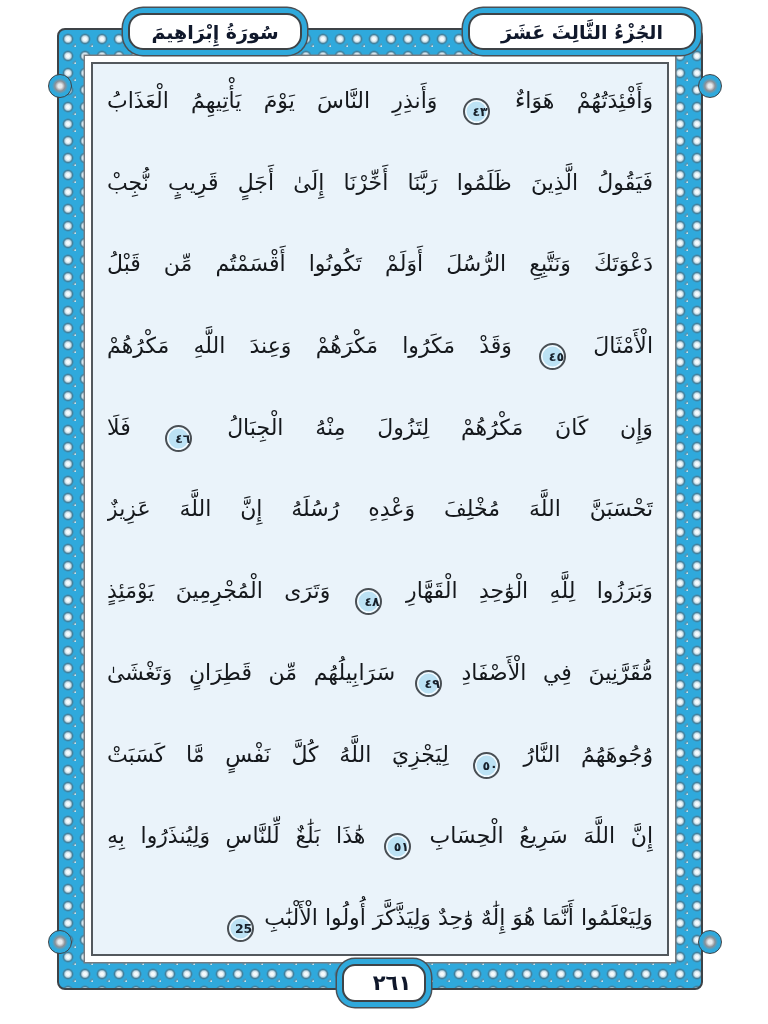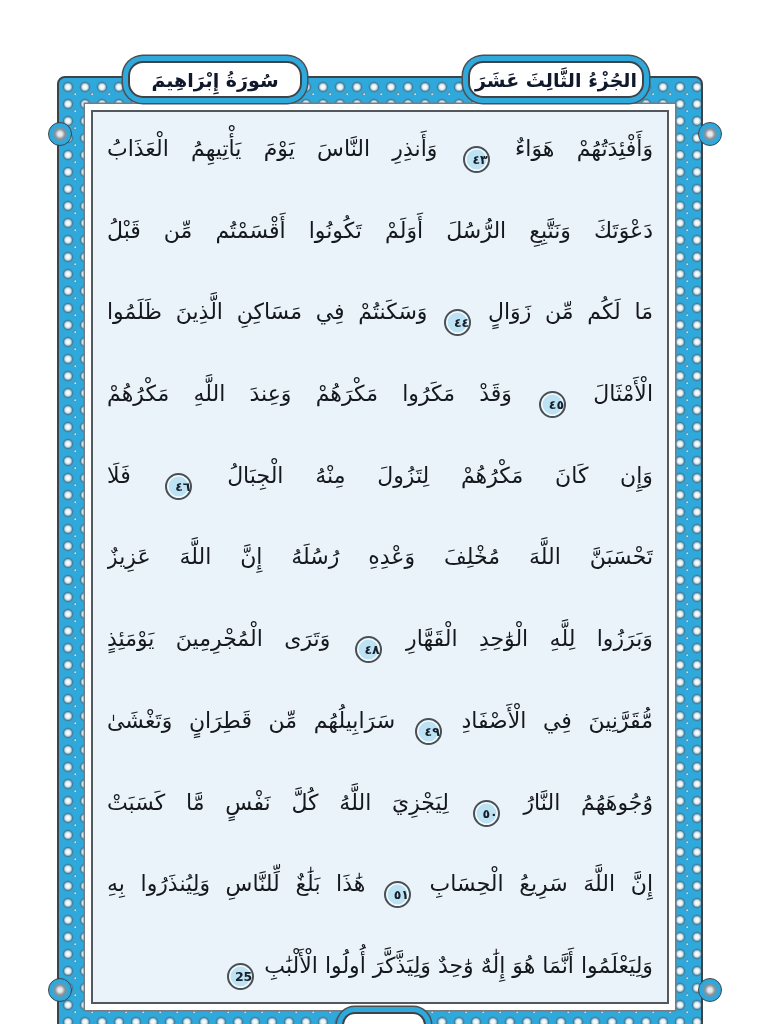--- a/index.html
+++ b/index.html
@@ -1,20 +1,20 @@
 <!DOCTYPE html>
 <html lang="ar"><head>
 <meta charset="utf-8">
 <style>
   html,body{margin:0;padding:0;}
   body{
     width:768px;height:1024px;background:#ffffff;position:relative;overflow:hidden;
     font-family:"DejaVu Sans", sans-serif;
   }
-  .page{position:absolute;inset:0;margin-top:48px;}
+  .page{position:absolute;inset:0;}
 
   
   .frame{
     position:absolute;left:57px;top:28px;width:646px;height:962px;
     background-color:#2FA9DC;
     background-image:
       radial-gradient(circle at 9px 9px, rgba(255,255,255,0.95) 1.5px, rgba(225,229,233,0.85) 3px, rgba(85,92,99,0.55) 4.5px, rgba(47,169,220,0) 6px),
       radial-gradient(circle at 17px 17px, rgba(242,242,242,0.8) 1px, rgba(120,126,132,0.5) 2.5px, rgba(47,169,220,0) 4.5px);
     background-size:17px 17px;
     border:2px solid #3e4347;
@@ -66,21 +66,21 @@
     position:absolute;z-index:4;
     background:#ffffff;
     border:2px solid #3e4347;
     border-radius:15px;
     box-shadow:0 0 0 5px #2FA9DC, 0 0 0 6.5px #4a4f54;
     display:flex;align-items:center;justify-content:center;
     color:#10182b;font-weight:bold;
     box-sizing:border-box;
   }
   .tab-surah{left:128px;top:13px;width:174px;height:37px;font-size:19px;}
-  .tab-juz{left:468px;top:13px;width:176px;height:37px;font-size:19px;}
+  .tab-juz{left:468px;top:13px;width:228px;height:37px;font-size:19px;}
   .tab-pagenum{left:342px;top:964px;width:84px;height:38px;font-size:21px;border-radius:13px;padding-left:16px;}
 </style>
 </head>
 <body>
 
 <div class="page">
 
   <div class="frame"></div>
   <div class="corner tl"></div>
   <div class="corner tr"></div>
@@ -91,22 +91,22 @@
     <span>سُورَةُ إِبْرَاهِيمَ</span>
   </div>
 
   <div class="tab tab-juz">
     <span>الجُزْءُ الثَّالِثَ عَشَرَ</span>
   </div>
 
   <div class="panel">
     <div class="lines">
         <div class="qline"><span>وَأَفْئِدَتُهُمْ هَوَاءٌ</span> <span class="verse-badge">٤٣</span> <span>وَأَنذِرِ النَّاسَ يَوْمَ يَأْتِيهِمُ الْعَذَابُ</span></div>
+        <div class="qline"><span>فَيَقُولُ الَّذِينَ ظَلَمُوا رَبَّنَا أَخِّرْنَا إِلَىٰ أَجَلٍ قَرِيبٍ نُّجِبْ</span></div>
         <div class="qline"><span>دَعْوَتَكَ وَنَتَّبِعِ الرُّسُلَ أَوَلَمْ تَكُونُوا أَقْسَمْتُم مِّن قَبْلُ</span></div>
-        <div class="qline"><span>مَا لَكُم مِّن زَوَالٍ</span> <span class="verse-badge">٤٤</span> <span>وَسَكَنتُمْ فِي مَسَاكِنِ الَّذِينَ ظَلَمُوا</span></div>
         <div class="qline"><span>الْأَمْثَالَ</span> <span class="verse-badge">٤٥</span> <span>وَقَدْ مَكَرُوا مَكْرَهُمْ وَعِندَ اللَّهِ مَكْرُهُمْ</span></div>
         <div class="qline"><span>وَإِن كَانَ مَكْرُهُمْ لِتَزُولَ مِنْهُ الْجِبَالُ</span> <span class="verse-badge">٤٦</span> <span>فَلَا</span></div>
         <div class="qline"><span>تَحْسَبَنَّ اللَّهَ مُخْلِفَ وَعْدِهِ رُسُلَهُ إِنَّ اللَّهَ عَزِيزٌ</span></div>
         <div class="qline"><span>وَبَرَزُوا لِلَّهِ الْوَٰحِدِ الْقَهَّارِ</span> <span class="verse-badge">٤٨</span> <span>وَتَرَى الْمُجْرِمِينَ يَوْمَئِذٍ</span></div>
         <div class="qline"><span>مُّقَرَّنِينَ فِي الْأَصْفَادِ</span> <span class="verse-badge">٤٩</span> <span>سَرَابِيلُهُم مِّن قَطِرَانٍ وَتَغْشَىٰ</span></div>
         <div class="qline"><span>وُجُوهَهُمُ النَّارُ</span> <span class="verse-badge">٥٠</span> <span>لِيَجْزِيَ اللَّهُ كُلَّ نَفْسٍ مَّا كَسَبَتْ</span></div>
         <div class="qline"><span>إِنَّ اللَّهَ سَرِيعُ الْحِسَابِ</span> <span class="verse-badge">٥١</span> <span>هَٰذَا بَلَٰغٌ لِّلنَّاسِ وَلِيُنذَرُوا بِهِ</span></div>
         <div class="qline qline-last"><span>وَلِيَعْلَمُوا أَنَّمَا هُوَ إِلَٰهٌ وَٰحِدٌ وَلِيَذَّكَّرَ أُولُوا الْأَلْبَٰبِ</span> <span class="verse-badge">25</span></div>
       </div>
   </div>

